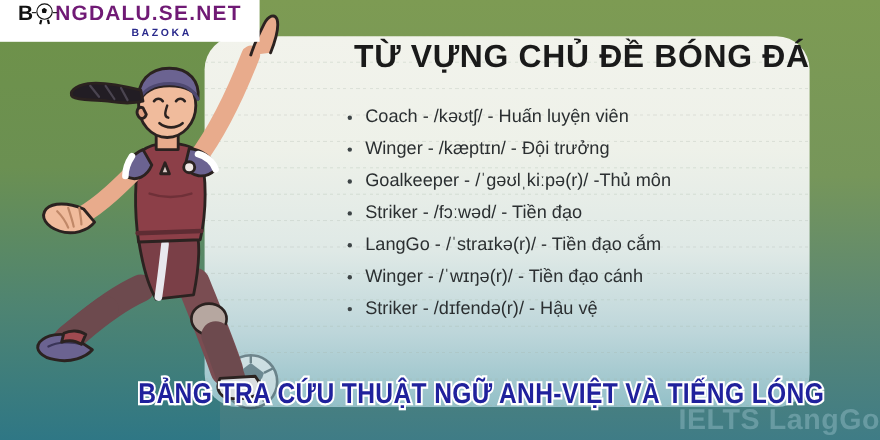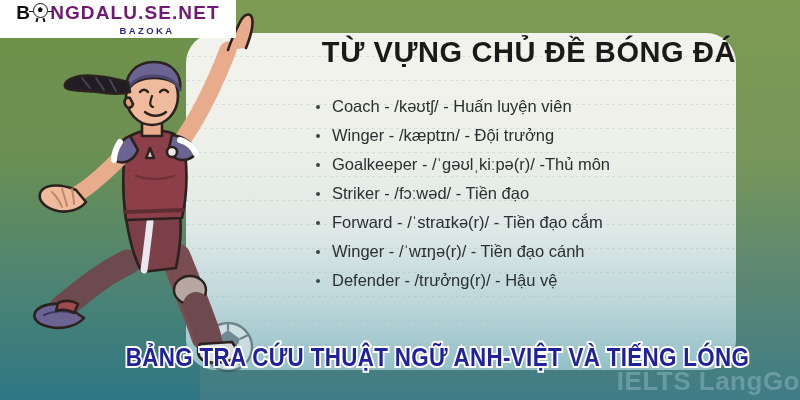--- a/index.html
+++ b/index.html
@@ -231,23 +231,23 @@
     <div class="logo-sub">BAZOKA</div>
   </div>
 
   <div class="title">TỪ VỰNG CHỦ ĐỀ BÓNG ĐÁ</div>
 
   <ul class="vocab">
     <li>Coach - /kəʊtʃ/ - Huấn luyện viên</li>
     <li>Winger - /kæptɪn/ - Đội trưởng</li>
     <li>Goalkeeper - /ˈɡəʊlˌkiːpə(r)/ -Thủ môn</li>
     <li>Striker - /fɔːwəd/ - Tiền đạo</li>
-    <li>Forward - /ˈstraɪkə(r)/ - Tiền đạo cắm</li>
+    <li>LangGo - /ˈstraɪkə(r)/ - Tiền đạo cắm</li>
     <li>Winger - /ˈwɪŋə(r)/ - Tiền đạo cánh</li>
-    <li>Defender - /trưởng(r)/ - Hậu vệ</li>
+    <li>Striker - /dɪfendə(r)/ - Hậu vệ</li>
   </ul>
 
   <div class="watermark">IELTS LangGo</div>
 
   <div class="banner">
     <span class="banner-text">BẢNG TRA CỨU THUẬT NGỮ ANH-VIỆT VÀ TIẾNG LÓNG</span>
   </div>
 
 </div>
 

